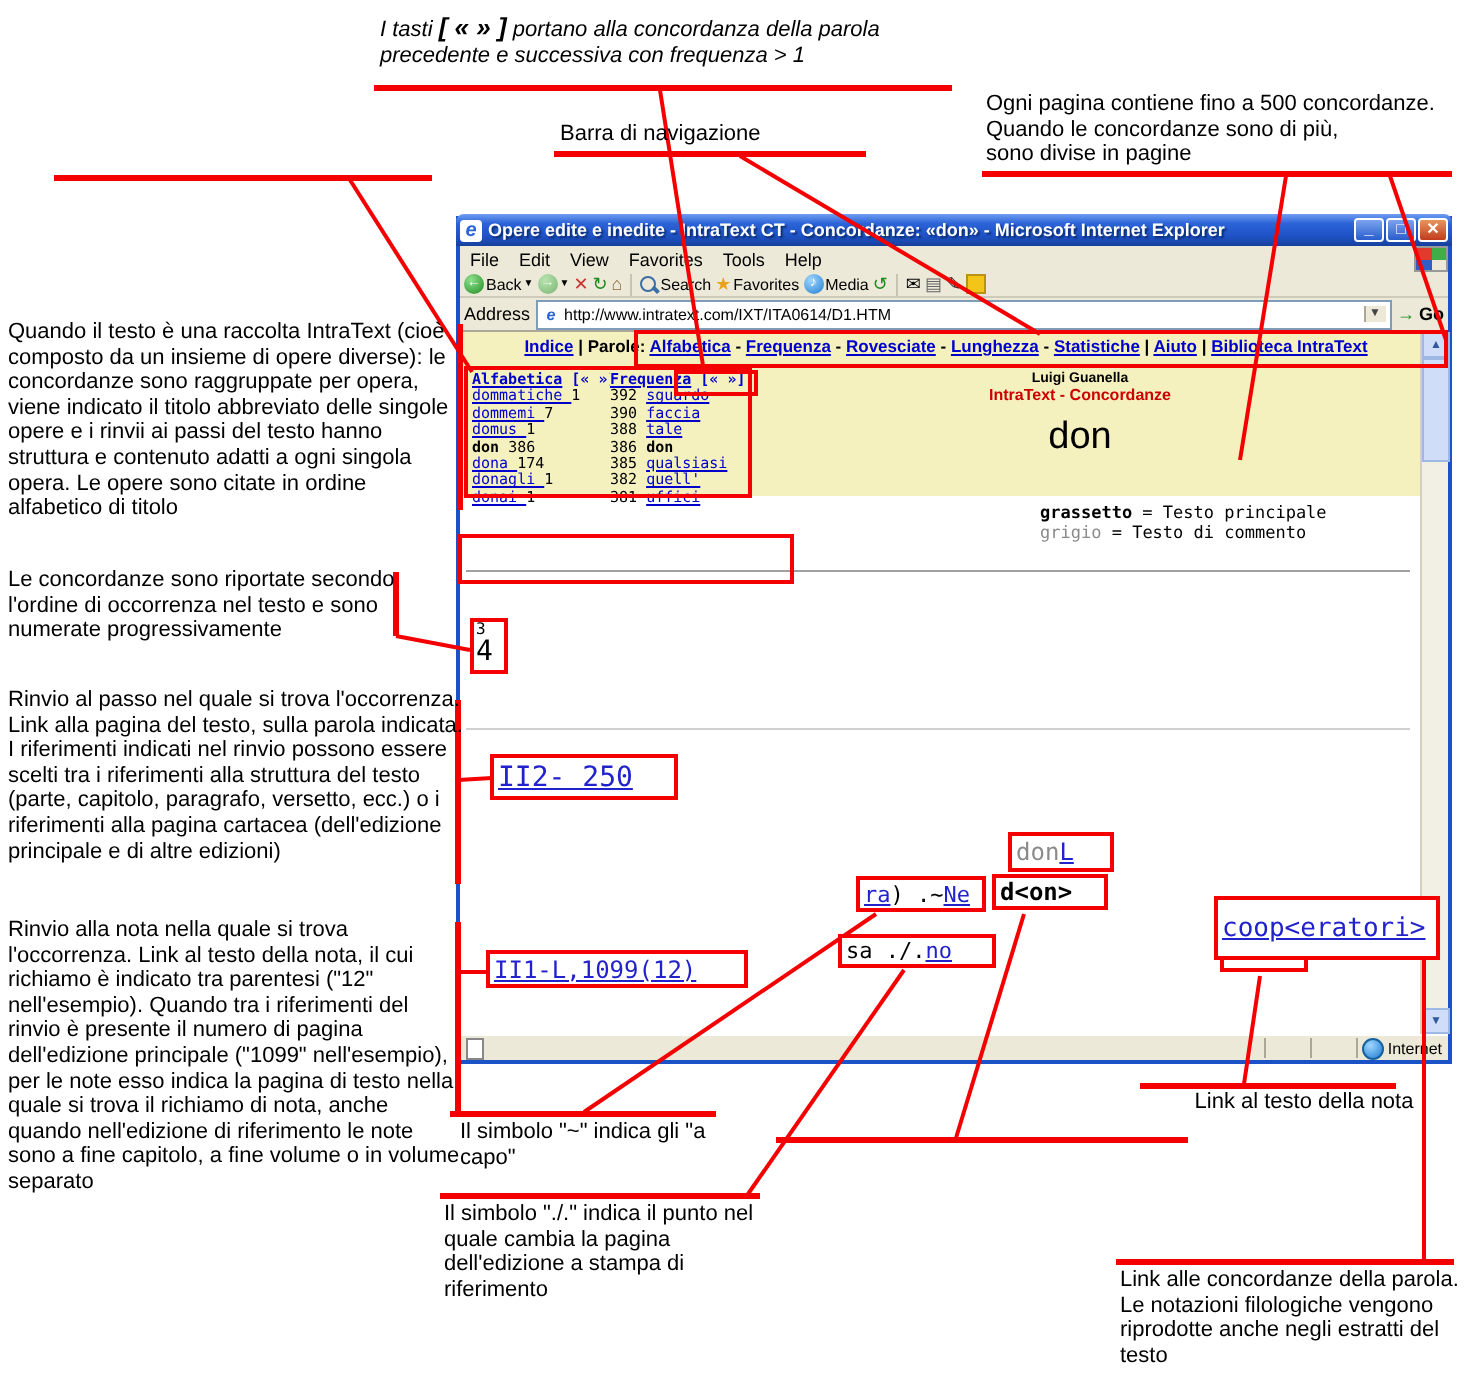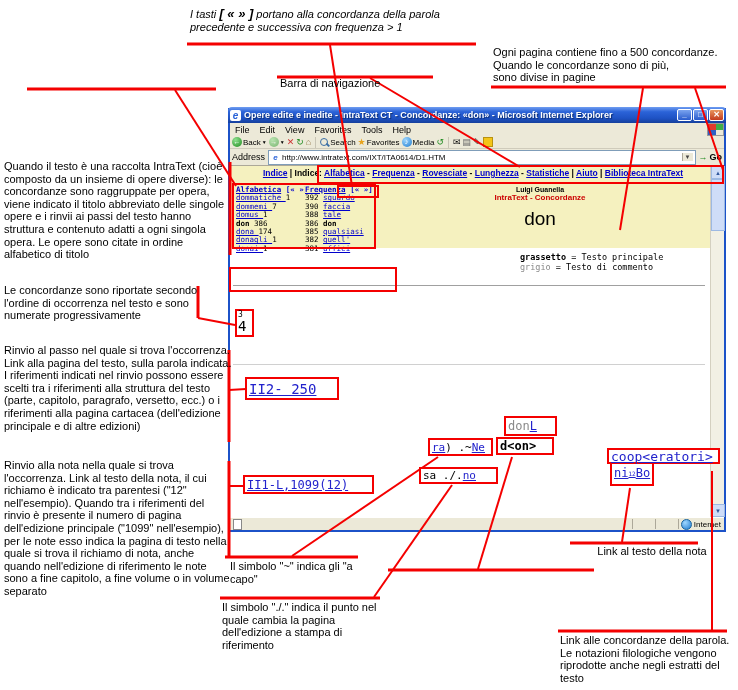--- a/index.html
+++ b/index.html
@@ -94,21 +94,21 @@
   .seg-b{color:#000;font-weight:bold;}
   .seg-s{color:#2222cc;text-decoration:underline;font-size:6px;vertical-align:super;cursor:pointer;}
 </style>
 </head>
 <body>
 
 <div id="stage">
 
   <div class="ann" style="left:190px;top:8px;width:310px;font-style:italic;"><span>I tasti </span><span class="keys-big">[ «  » ]</span><span> portano alla concordanza della parola</span>
 <span>precedente e successiva con frequenza  &gt; 1</span></div>
-  <div class="ann" style="left:280px;top:61px;margin-top:16px;">Barra di navigazione</div>
+  <div class="ann" style="left:280px;top:61px;">Barra di navigazione</div>
   <div class="ann" style="left:493px;top:46px;width:240px;">Ogni pagina contiene fino a 500 concordanze.
 Quando le concordanze sono di più,
 sono divise in pagine</div>
   <div class="ann" style="left:4px;top:160px;width:224px;">Quando il testo è una raccolta IntraText (cioè composto da un insieme di opere diverse): le concordanze sono raggruppate per opera, viene indicato il titolo abbreviato delle singole opere e i rinvii ai passi del testo hanno struttura e contenuto adatti a ogni singola opera. Le opere sono citate in ordine alfabetico di titolo</div>
   <div class="ann" style="left:4px;top:284px;width:210px;">Le concordanze sono riportate secondo l'ordine di occorrenza nel testo e sono numerate progressivamente</div>
   <div class="ann" style="left:4px;top:344px;width:228px;">Rinvio al passo nel quale si trova l'occorrenza. Link alla pagina del testo, sulla parola indicata.
 I riferimenti indicati nel rinvio possono essere scelti tra i riferimenti alla struttura del testo (parte, capitolo, paragrafo, versetto, ecc.) o i riferimenti alla pagina cartacea (dell'edizione principale e di altre edizioni)</div>
   <div class="ann" style="left:4px;top:459px;width:228px;">Rinvio alla nota nella quale si trova l'occorrenza. Link al testo della nota, il cui richiamo è indicato tra parentesi ("12" nell'esempio). Quando tra i riferimenti del rinvio è presente il numero di pagina dell'edizione principale ("1099" nell'esempio), per le note esso indica la pagina di testo nella quale si trova il richiamo di nota, anche quando nell'edizione di riferimento le note sono a fine capitolo, a fine volume o in volume separato</div>
   <div class="ann" style="left:230px;top:560px;width:140px;">Il simbolo "~" indica gli "a capo"</div>
   <div class="ann" style="left:222px;top:601px;width:168px;">Il simbolo "./." indica il punto nel quale cambia la pagina dell'edizione a stampa di riferimento</div>
@@ -200,21 +200,21 @@
         <span style="width:18px;"></span>
       <span class="pane-sep"></span>
         <span style="width:18px;"></span>
       <span class="pane-sep"></span>
       <span class="globe"></span>
       <span>Internet</span>
     </div>
   </div>
 
   <div class="pg" id="navrow">
-    <span class="navlink">Indice</span><span> | </span><span>Indice:</span>
+    <span class="navlink">Indice</span><span> | </span><span>Parole:</span>
     <span class="navlink">Alfabetica</span><span> - </span><span class="navlink">Frequenza</span><span> - </span><span class="navlink">Rovesciate</span><span> - </span><span class="navlink">Lunghezza</span><span> - </span><span class="navlink">Statistiche</span><span> | </span><span class="navlink">Aiuto</span><span> | </span><span class="navlink">Biblioteca IntraText</span>
   </div>
 
   <div class="pg" id="wordlists">
     <div class="wl-col" id="wl-alfa">
         <div><span class="wl-head">Alfabetica</span> <span class="wl-arrows">[« »]</span></div>
         <div><span class="wl-link">dommatiche </span><span>1</span></div>
         <div><span class="wl-link">dommemi </span><span>7</span></div>
         <div><span class="wl-link">domus </span><span>1</span></div>
         <div><span class="wl-bold">don </span><span>386</span></div>
@@ -339,17 +339,17 @@
     </div>
   <div class="magbox" style="left:419px;top:467px;width:79px;height:17px;font-size:11px;">
       <span class="seg-p">sa ./. </span>
       <span class="seg-l">no</span>
     </div>
   <div class="magbox" style="left:610px;top:460px;width:44px;height:26px;font-size:12px;">
       <span class="seg-l">ni</span>
       <span class="seg-s">12</span>
       <span class="seg-l">Bo</span>
     </div>
-  <div class="magbox" style="left:607px;top:448px;width:113px;height:16px;font-size:13px;">
+  <div class="magbox" style="left:607px;top:448px;width:113px;height:32px;font-size:13px;">
       <span class="seg-l">coop&lt;eratori&gt;</span>
     </div>
 
 </div>
 
 </body></html>

